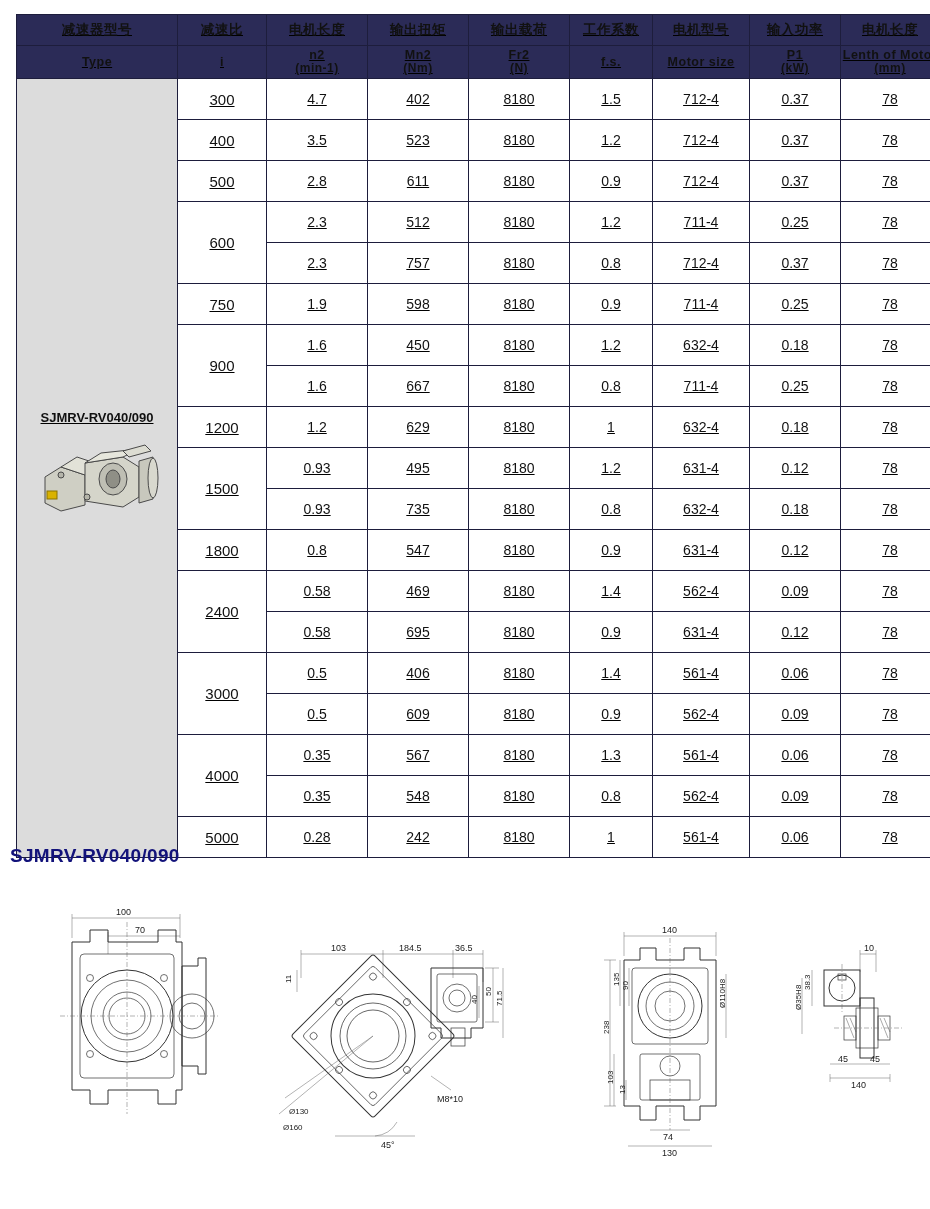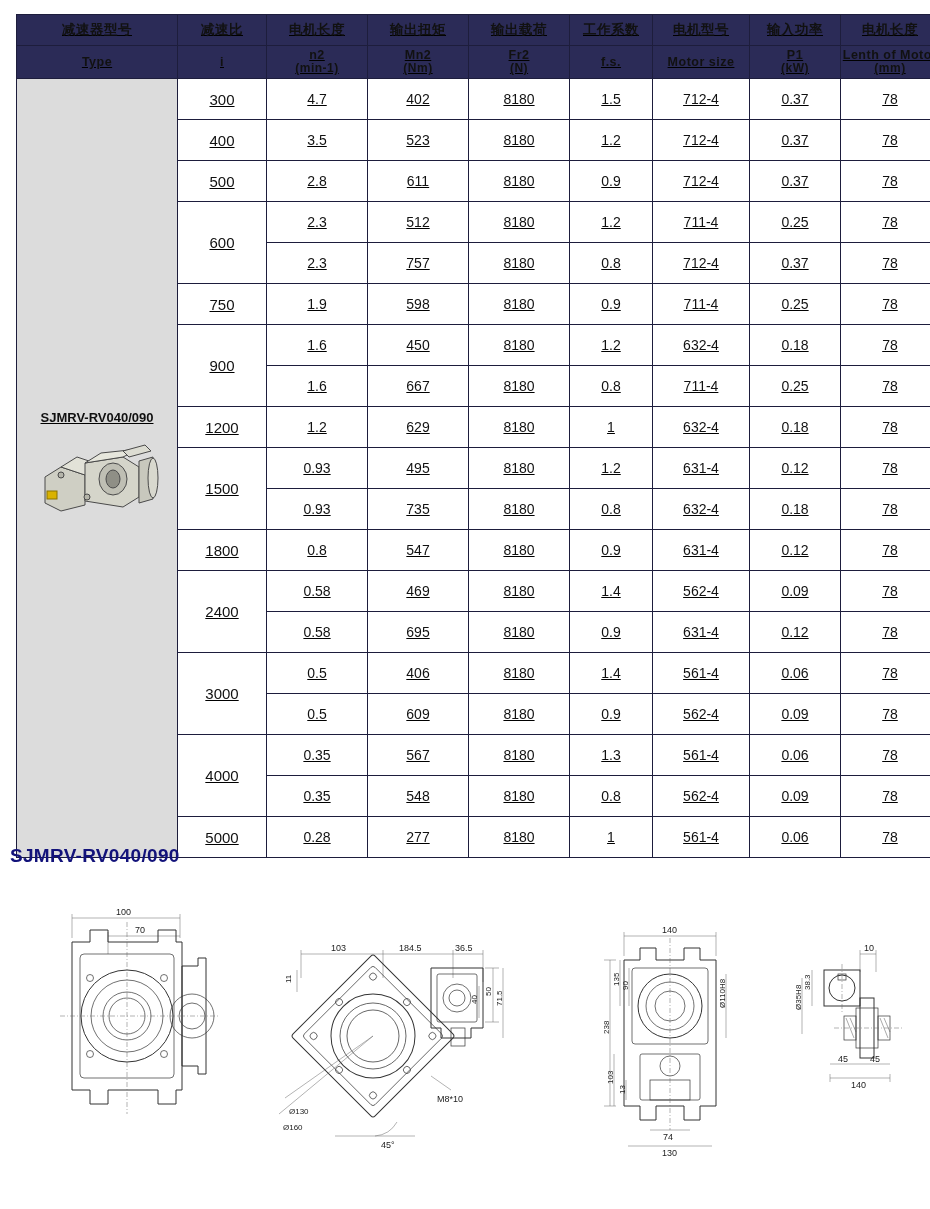--- a/index.html
+++ b/index.html
@@ -332,21 +332,21 @@
           <td class="val">548</td>
           <td class="val">8180</td>
           <td class="val">0.8</td>
           <td class="val">562-4</td>
           <td class="val">0.09</td>
           <td class="val">78</td>
         </tr>
         <tr>
           <td class="ratio" rowspan="1">5000</td>
           <td class="val">0.28</td>
-          <td class="val">277</td>
+          <td class="val">242</td>
           <td class="val">8180</td>
           <td class="val">1</td>
           <td class="val">561-4</td>
           <td class="val">0.06</td>
           <td class="val">78</td>
         </tr>
       </tbody>
   </table>
 </div>
 

